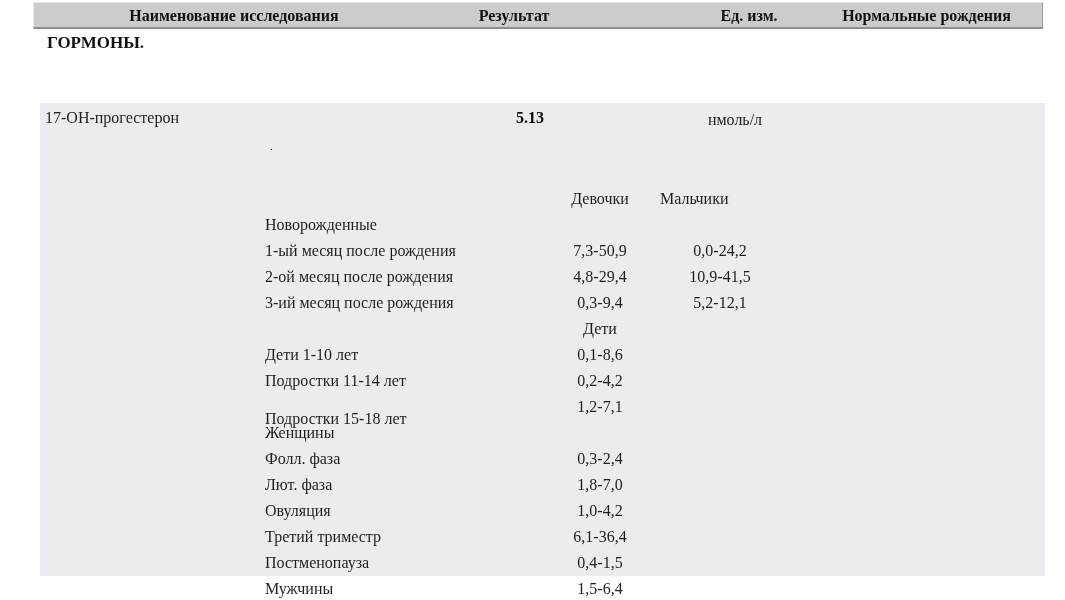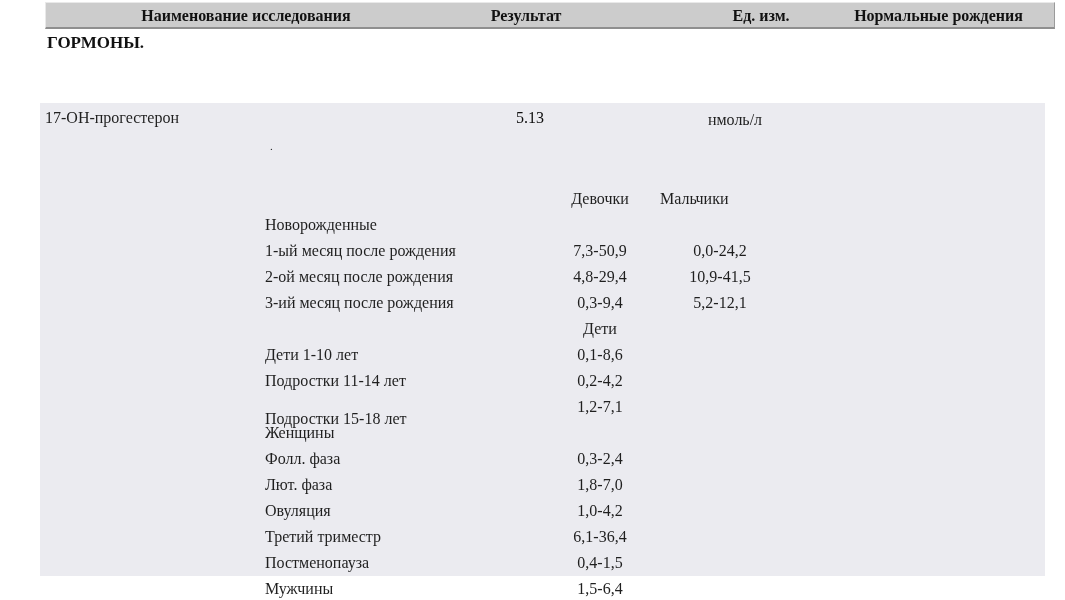--- a/index.html
+++ b/index.html
@@ -12,21 +12,21 @@
     height: 600px;
     font-family: "Liberation Serif", "DejaVu Serif", serif;
     color: #1a1a1a;
     position: relative;
     overflow: hidden;
   }
 
   
   .header-band {
     position: absolute;
-    left: 45px;
+    left: 33px;
     top: 2px;
     width: 1010px;
     height: 27px;
     box-sizing: border-box;
     background: #cccccc;
     border-top: 1px solid #e9e9e9;
     border-left: 1px solid #e9e9e9;
     border-right: 1px solid #9a9a9a;
     border-bottom: 2px solid #8f8f8f;
   }
@@ -68,21 +68,21 @@
   }
 
   
   .t {
     position: absolute;
     font-size: 16px;
     line-height: 20px;
     white-space: nowrap;
     color: #1f1f1f;
   }
-  .t.bold { font-weight: normal; color: #0d0d0d; }
+  .t.bold { font-weight: bold; color: #0d0d0d; }
   .t.tiny { font-size: 11px; }
 
   
   .analyte-name   { left: 5px;   top: 5px; }
   .analyte-value  { left: 370px; top: 5px; width: 240px; text-align: center; }
   .analyte-units  { left: 635px; top: 7px; width: 120px; text-align: center; }
 
   .stray-dot      { left: 230px; top: 33px; }
 
   

